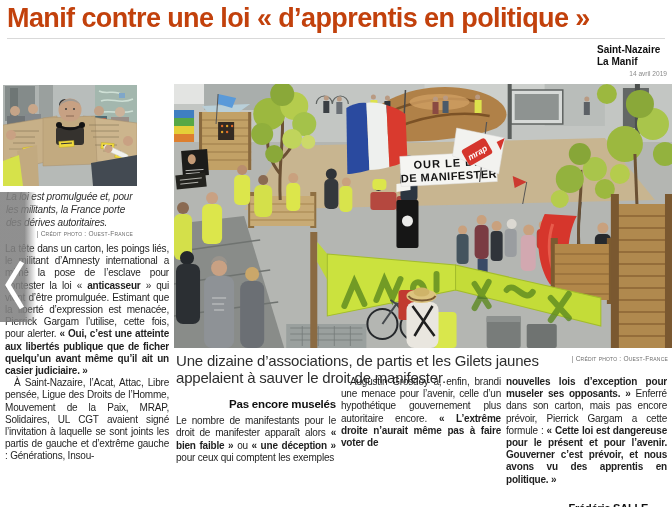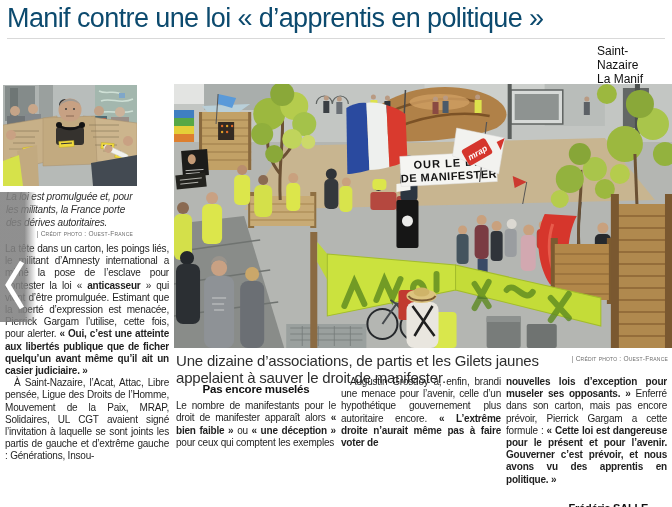--- a/index.html
+++ b/index.html
@@ -1,30 +1,30 @@
 <!DOCTYPE html>
 <html><head>
 <meta charset="utf-8">
 <style>
   *{margin:0;padding:0;box-sizing:border-box}
   html,body{width:672px;height:507px;background:#fff;overflow:hidden;
     font-family:"Liberation Sans","DejaVu Sans",sans-serif;color:#1d1d1d}
   .abs{position:absolute}
   #page{position:relative;width:672px;height:507px;background:#fff}
 
-  .headline{left:7px;top:3px;width:662px;font-size:27px;font-weight:400;
-    letter-spacing:-0.6px;color:#0c4a6e;white-space:nowrap}
+  .headline{left:7px;top:3px;width:662px;font-size:27px;font-weight:700;
+    letter-spacing:-0.6px;color:#c2410c;white-space:nowrap}
   .rule{left:7px;top:38px;width:658px;height:1px;background:#d9d9d9}
 
   .lead{left:7px;top:44px;width:580px;font-size:13px;letter-spacing:-0.4px;
     line-height:1.28;color:#161616}
   .lead .b{font-weight:700}
 
   .edition{left:597px;top:44px;width:70px}
-  .ed-l{font-size:12px;font-weight:400;line-height:1.18;color:#101010}
+  .ed-l{font-size:10px;font-weight:700;line-height:1.18;color:#101010}
   .ed-d{font-size:6.6px;color:#8b8b8b;text-align:right;margin-top:2px}
 
   .photoL{left:3px;top:85px;width:134px;height:101px;z-index:1}
   .photoM{left:174px;top:84px;width:498px;height:264px;z-index:1}
   svg{display:block}
 
   .capL{left:6px;top:190px;width:130px;font-style:italic;font-size:10px;
     letter-spacing:-0.2px;line-height:1.3;color:#2e2e2e}
   .credit{font-variant:small-caps;font-size:6.6px;color:#6d6d6d;letter-spacing:.2px}
   .creditL{left:6px;top:230px;width:127px;text-align:right}
@@ -34,21 +34,21 @@
 
   .col{font-size:10px;letter-spacing:-0.2px;line-height:12.2px;color:#1f1f1f;
     text-align:justify}
   .col p{margin:0}
   .col .ind{text-indent:9px}
   .col .b{font-weight:700}
   .col1{left:5px;top:243px;width:164px}
   .col2{left:176px;top:376px;width:160px}
   .col3{left:341px;top:376px;width:160px}
   .col4{left:506px;top:376px;width:161px}
-  .subhead{font-weight:700;font-size:11.5px;text-align:center;margin:7px 0 5px;
+  .subhead{font-weight:700;font-size:11.5px;text-align:right;margin:22px 0 5px;
     letter-spacing:-0.2px;color:#101010}
   .byline{font-weight:700;font-size:11px;text-align:right;padding-right:16px;
     margin-top:16px;color:#0f0f0f}
 
   .overlay{left:0;top:192px;width:36px;height:130px;z-index:5;
     background:linear-gradient(to right,rgba(128,128,128,.88) 68%,rgba(128,128,128,0));}
   .chev{left:3px;top:257px;width:24px;height:56px;z-index:6;cursor:pointer;
     background:transparent;border:0}
 </style>
 </head>

